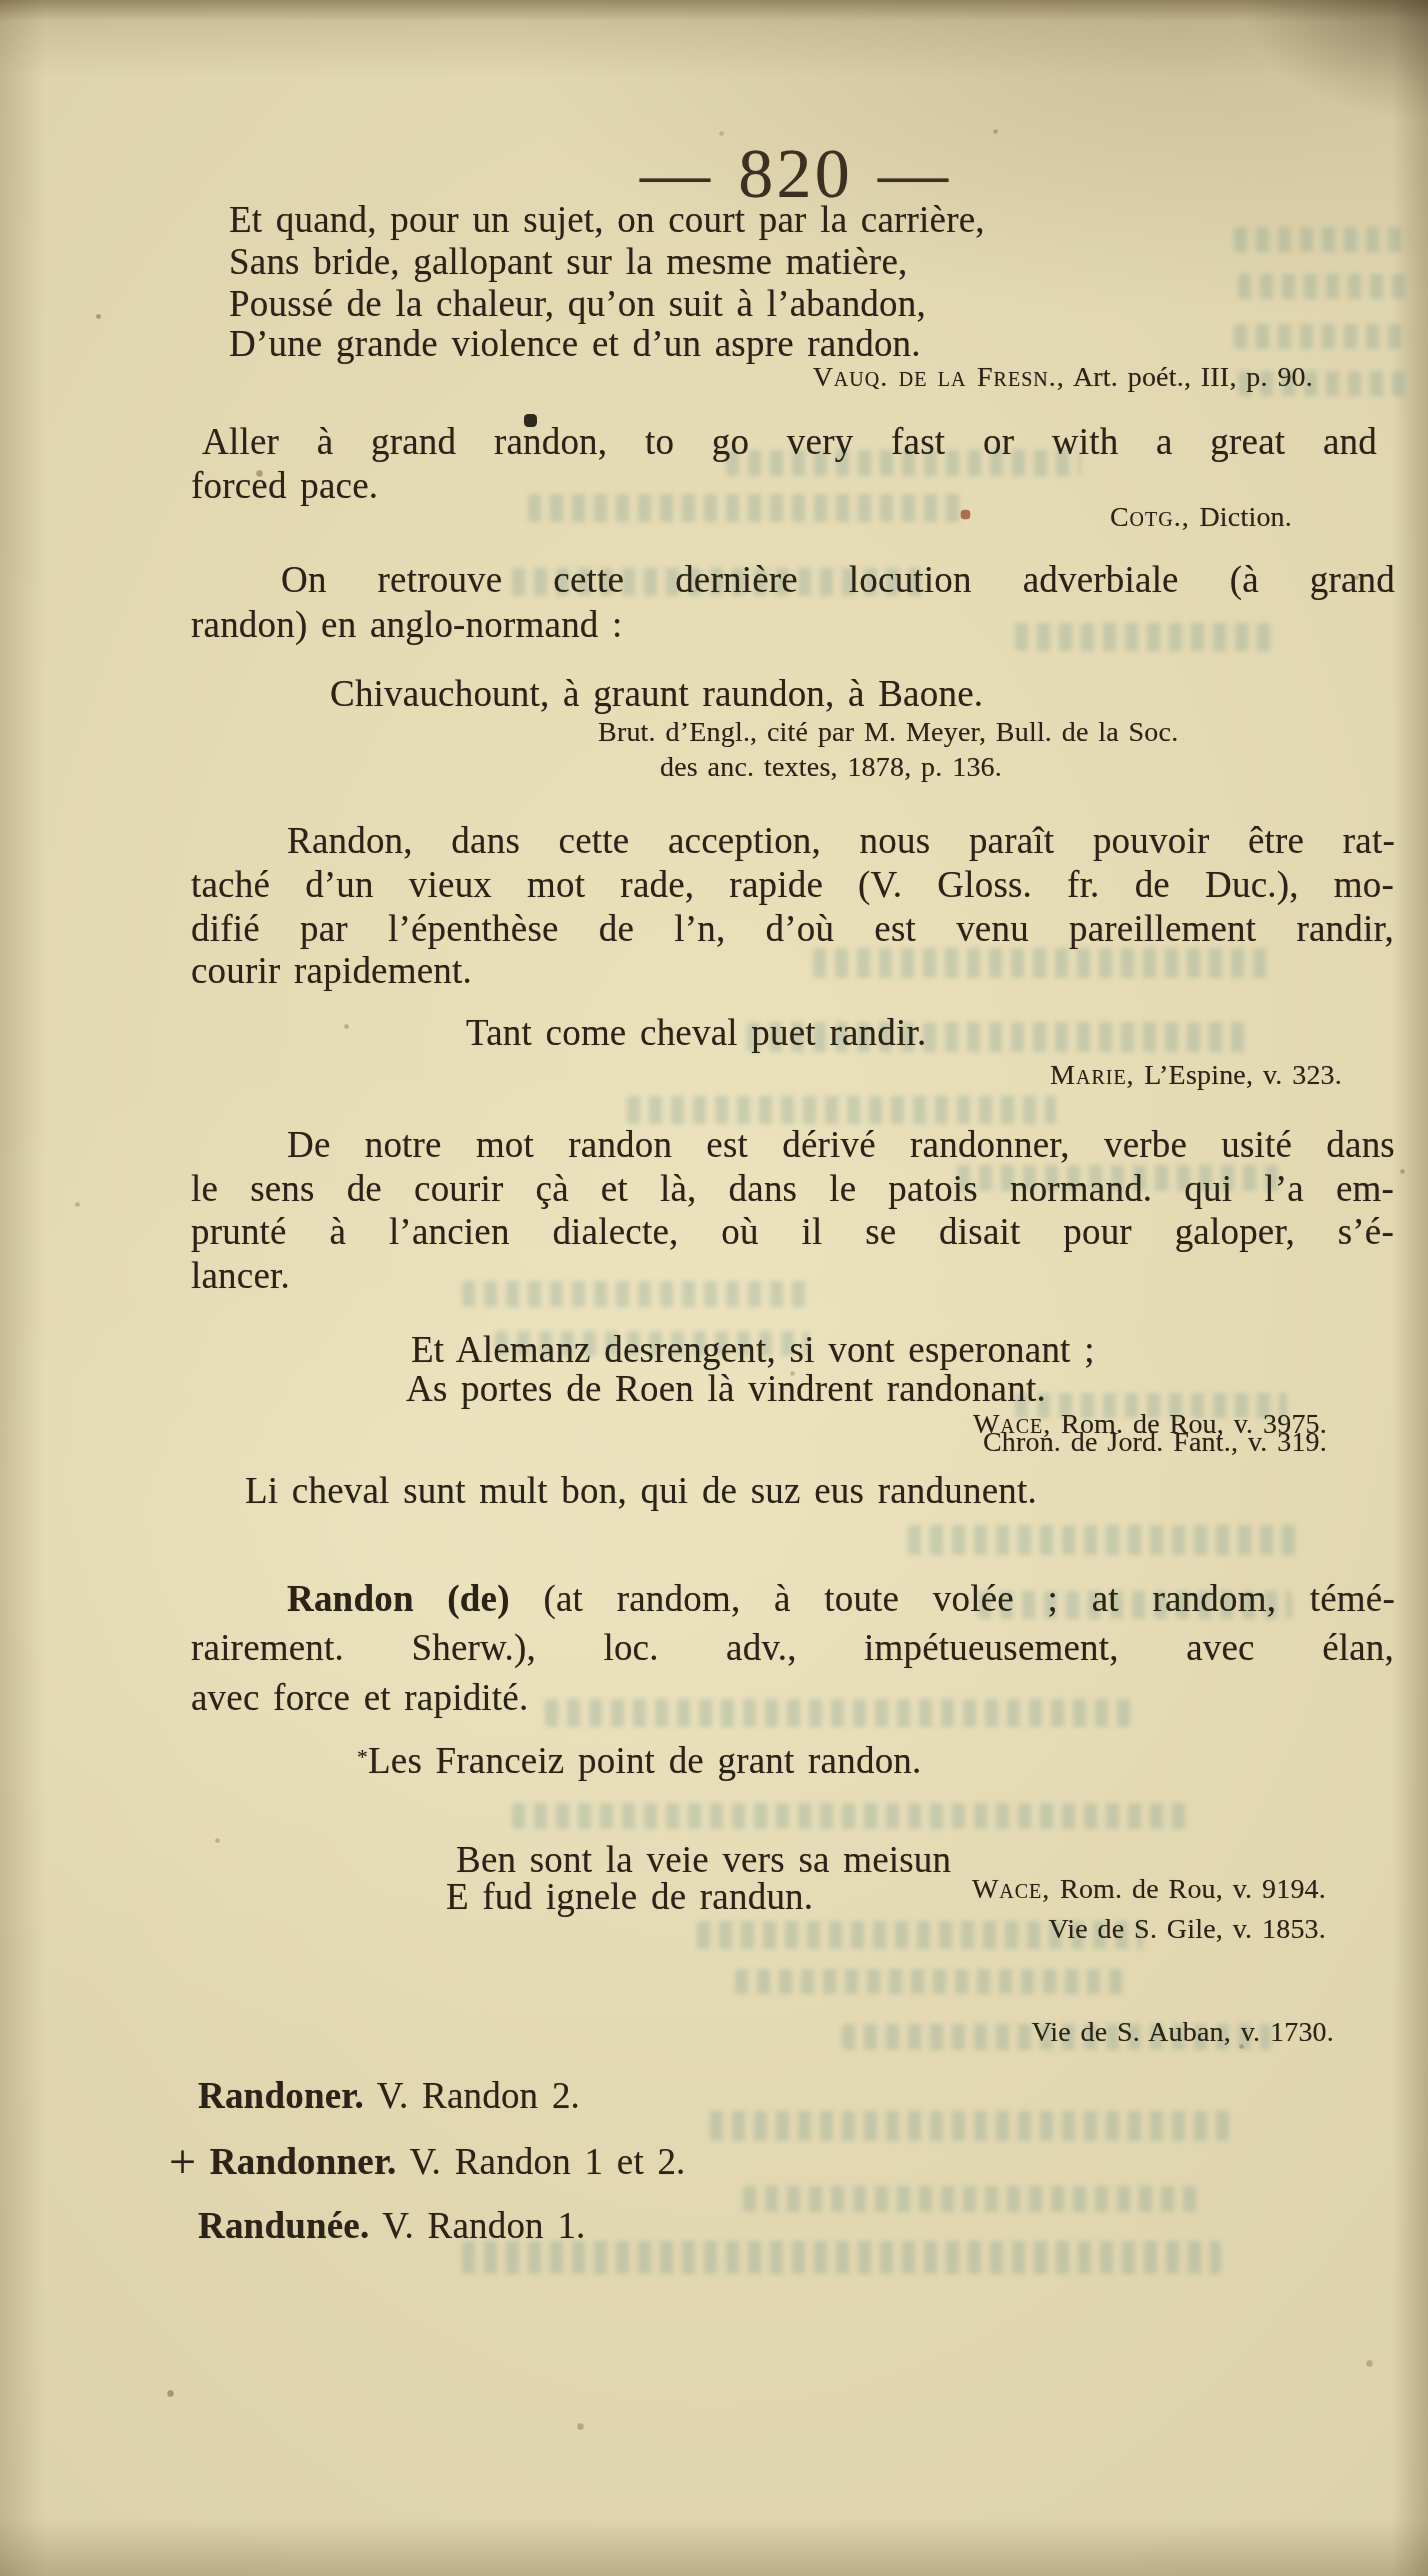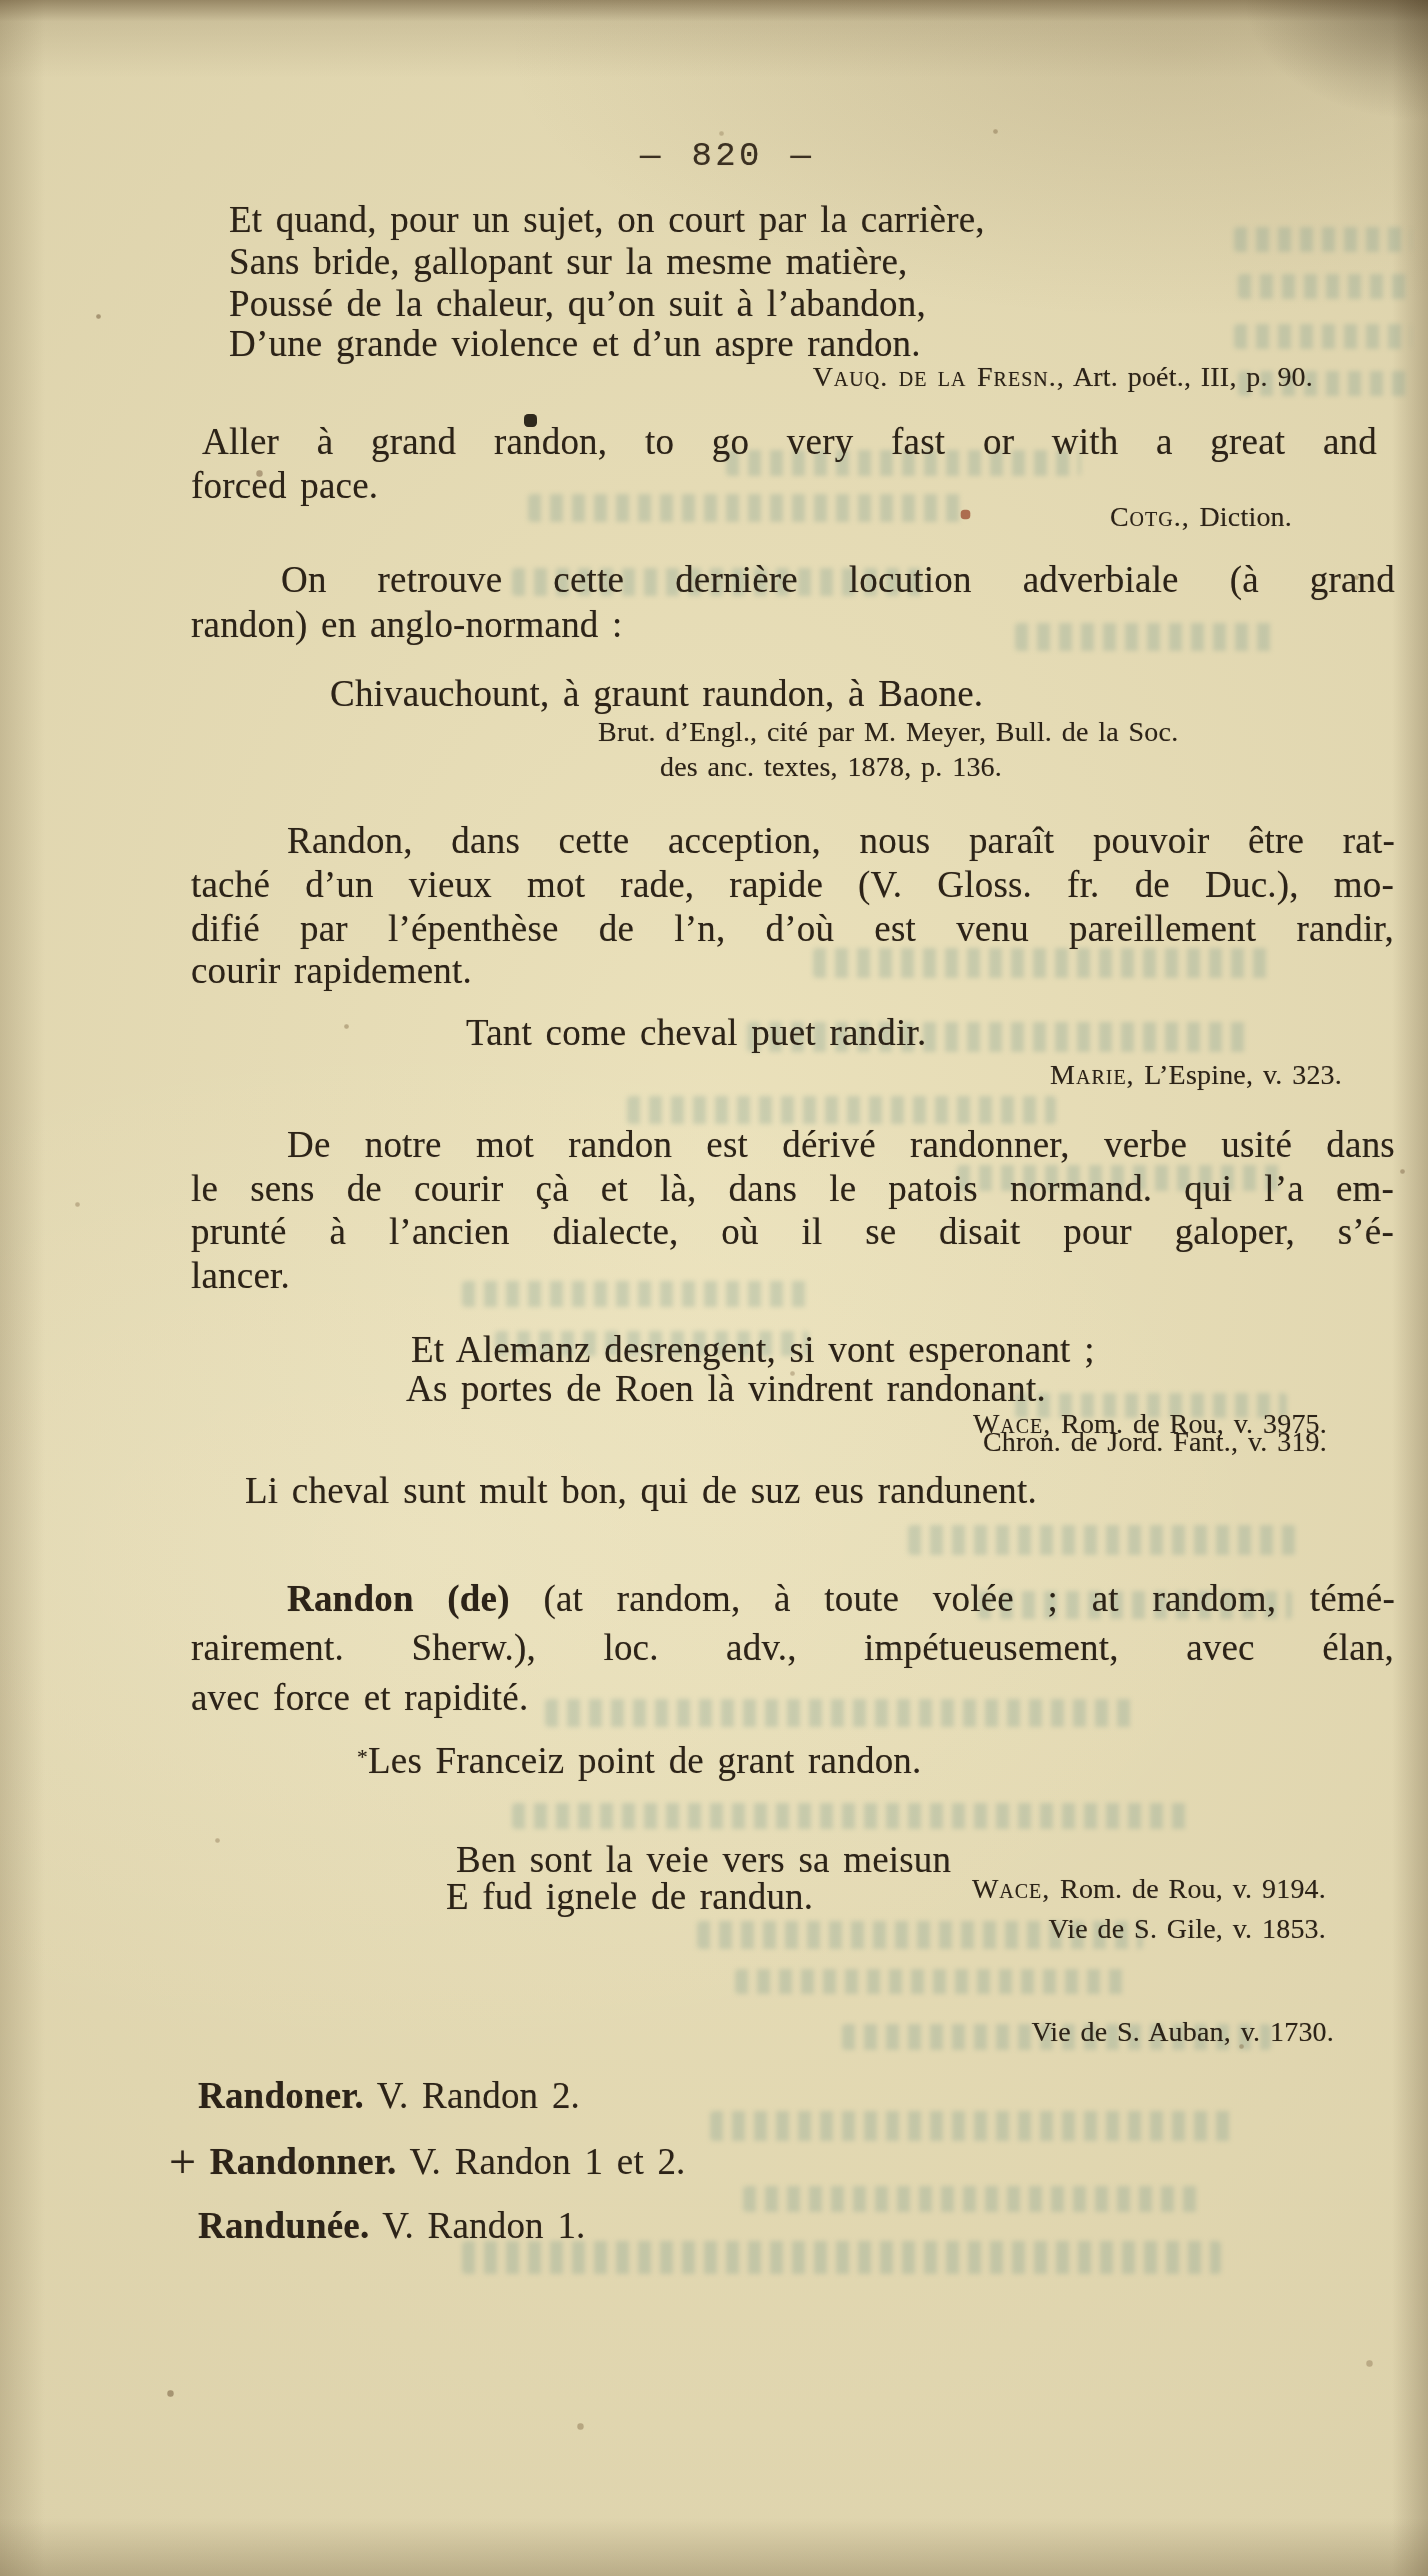--- a/index.html
+++ b/index.html
@@ -18,21 +18,21 @@
     font-family:"Liberation Serif","DejaVu Serif",serif;
     color:#2c2318;
   }
   .ln{position:absolute;white-space:nowrap;line-height:1;font-size:37px;
       letter-spacing:0.2px;word-spacing:4.1px;text-shadow:0 0 0.8px rgba(60,48,30,.40);}
   .just{white-space:normal;text-align:justify;text-align-last:justify;}
   .cit{font-size:28px;word-spacing:2.5px;letter-spacing:0.2px;}
   .it{}
   .sc{font-variant:small-caps;letter-spacing:1px;}
   .b{font-weight:700;}
-  .hdr{font-size:34px;letter-spacing:3.3px;color:#3b3022;text-shadow:0 0 0.8px rgba(70,58,38,.45);font-family:Liberation Mono, monospace;}
+  .hdr{font-size:70px;letter-spacing:3.3px;color:#3b3022;text-shadow:0 0 0.8px rgba(70,58,38,.45);}
   .cross{font-size:48px;line-height:0;position:relative;top:4.1px;}
   .mark{font-size:21.5px;vertical-align:9px;}
   .ghost{position:absolute;filter:blur(2.5px);opacity:.5;border-radius:4.1px;
          background:repeating-linear-gradient(90deg, rgba(116,152,139,.55) 0 13.2px, rgba(116,152,139,0) 13.2px 22px);}
   .specks{position:absolute;left:0;top:0;width:2.5px;height:2.5px;border-radius:50%;background:transparent;
     box-shadow:
       529px 419px 0 5px rgba(32,26,16,.92),
       964px 513px 0 3.3px rgba(150,62,36,.70),
       97px 315px 0 0.8px rgba(110,85,55,.50),
       258px 472px 0 1.7px rgba(110,85,55,.45),

